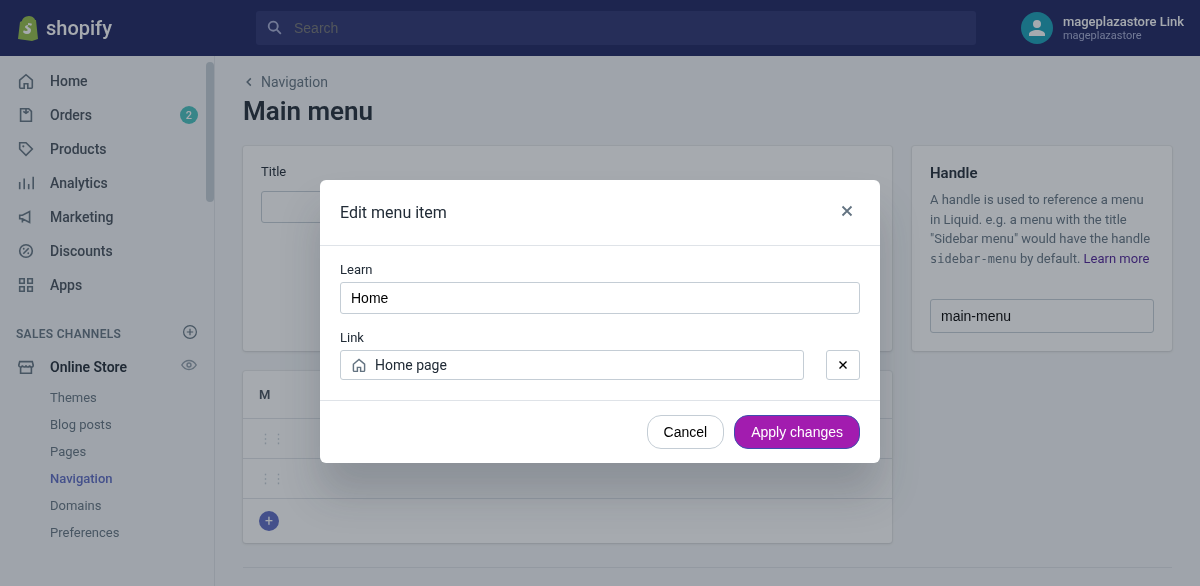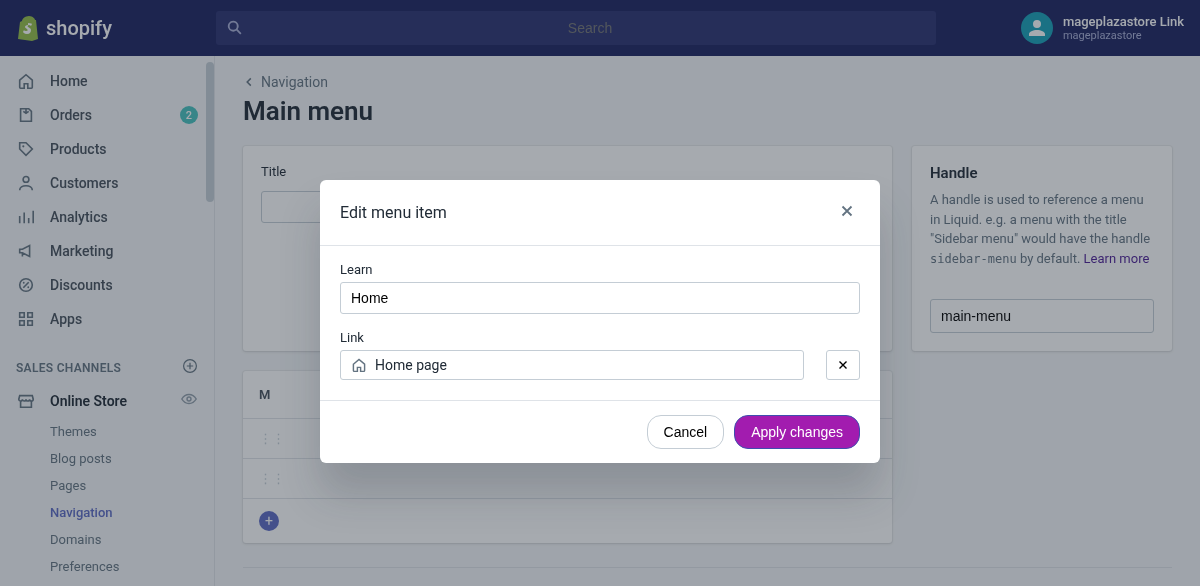--- a/index.html
+++ b/index.html
@@ -1,24 +1,24 @@
 <!DOCTYPE html>
 <html><head>
   <meta charset="utf-8">
   <style>
     * { box-sizing: border-box; margin: 0; padding: 0; }
     body { font-family: -apple-system, BlinkMacSystemFont, "Segoe UI", Roboto, sans-serif; font-size: 14px; color: #212b36; background: #f4f6f8; overflow: hidden; width: 1200px; height: 586px; position: relative; }
 
     
-    .topbar { height: 56px; background: #1c2260; display: flex; align-items: center; padding: 0 16px; position: relative; z-index: 1; }
+    .topbar { height: 56px; background: #1c2260; display: flex; align-items: center; padding: 0 16px; position: relative; z-index: 1; gap: 40px; }
     .logo { display: flex; align-items: center; color: #fff; font-size: 20px; font-weight: 500; width: 200px; }
     .logo svg { margin-right: 6px; }
     .search-wrap { flex: 1; max-width: 720px; background: #2a3171; border-radius: 3px; height: 34px; display: flex; align-items: center; padding: 0 10px; color: #a9afd6; }
     .search-wrap svg { margin-right: 10px; }
-    .search-wrap input { flex: 1; background: transparent; border: none; outline: none; color: #ffffff; font-size: 14px; text-align: center; }
+    .search-wrap input { flex: 1; background: transparent; border: none; outline: none; color: #ffffff; font-size: 14px; }
     .user { margin-left: auto; display: flex; align-items: center; color: #fff; }
     .avatar { width: 32px; height: 32px; border-radius: 50%; background: #16a0b8; display: flex; align-items: center; justify-content: center; margin-right: 10px; }
     .user-text .name { font-size: 13px; font-weight: 500; }
     .user-text .store { font-size: 11px; color: #a9afd6; }
 
     
     .layout { display: flex; height: calc(586px - 56px); }
     .sidebar { width: 215px; background: #f4f6f8; border-right: 1px solid #dfe3e8; overflow-y: auto; position: relative; }
     .sidebar-scroll { position: absolute; right: 0; top: 6px; width: 8px; height: 140px; background: #c4cdd5; border-radius: 4px; }
     .nav-list { list-style: none; padding: 8px 0; }
@@ -133,29 +133,20 @@
             <svg width="18" height="18" viewBox="0 0 20 20">
               <path fill="none" stroke="currentColor" stroke-width="1.8" d="M3 3h7l7 7-7 7-7-7V3z"></path>
               <circle cx="7" cy="7" r="1.2" fill="currentColor"></circle>
             </svg>
           </span>
         <span>Products</span>
       </li>
       <li class="nav-item">
         <span class="icon">
             <svg width="18" height="18" viewBox="0 0 20 20">
-              <circle cx="10" cy="6" r="3.2" fill="none" stroke="currentColor" stroke-width="1.8"></circle>
-              <path fill="none" stroke="currentColor" stroke-width="1.8" d="M3 18c0-3 3-5 7-5s7 2 7 5"></path>
-            </svg>
-          </span>
-        <span>Customers</span>
-      </li>
-      <li class="nav-item">
-        <span class="icon">
-            <svg width="18" height="18" viewBox="0 0 20 20">
               <path fill="none" stroke="currentColor" stroke-width="1.8" d="M3 17V9m5 8V5m5 12v-6m5 6V3"></path>
             </svg>
           </span>
         <span>Analytics</span>
       </li>
       <li class="nav-item">
         <span class="icon">
             <svg width="18" height="18" viewBox="0 0 20 20">
               <path fill="none" stroke="currentColor" stroke-width="1.8" d="M3 8v4h3l8 4V4L6 8H3zm3 4v4"></path>
             </svg>

